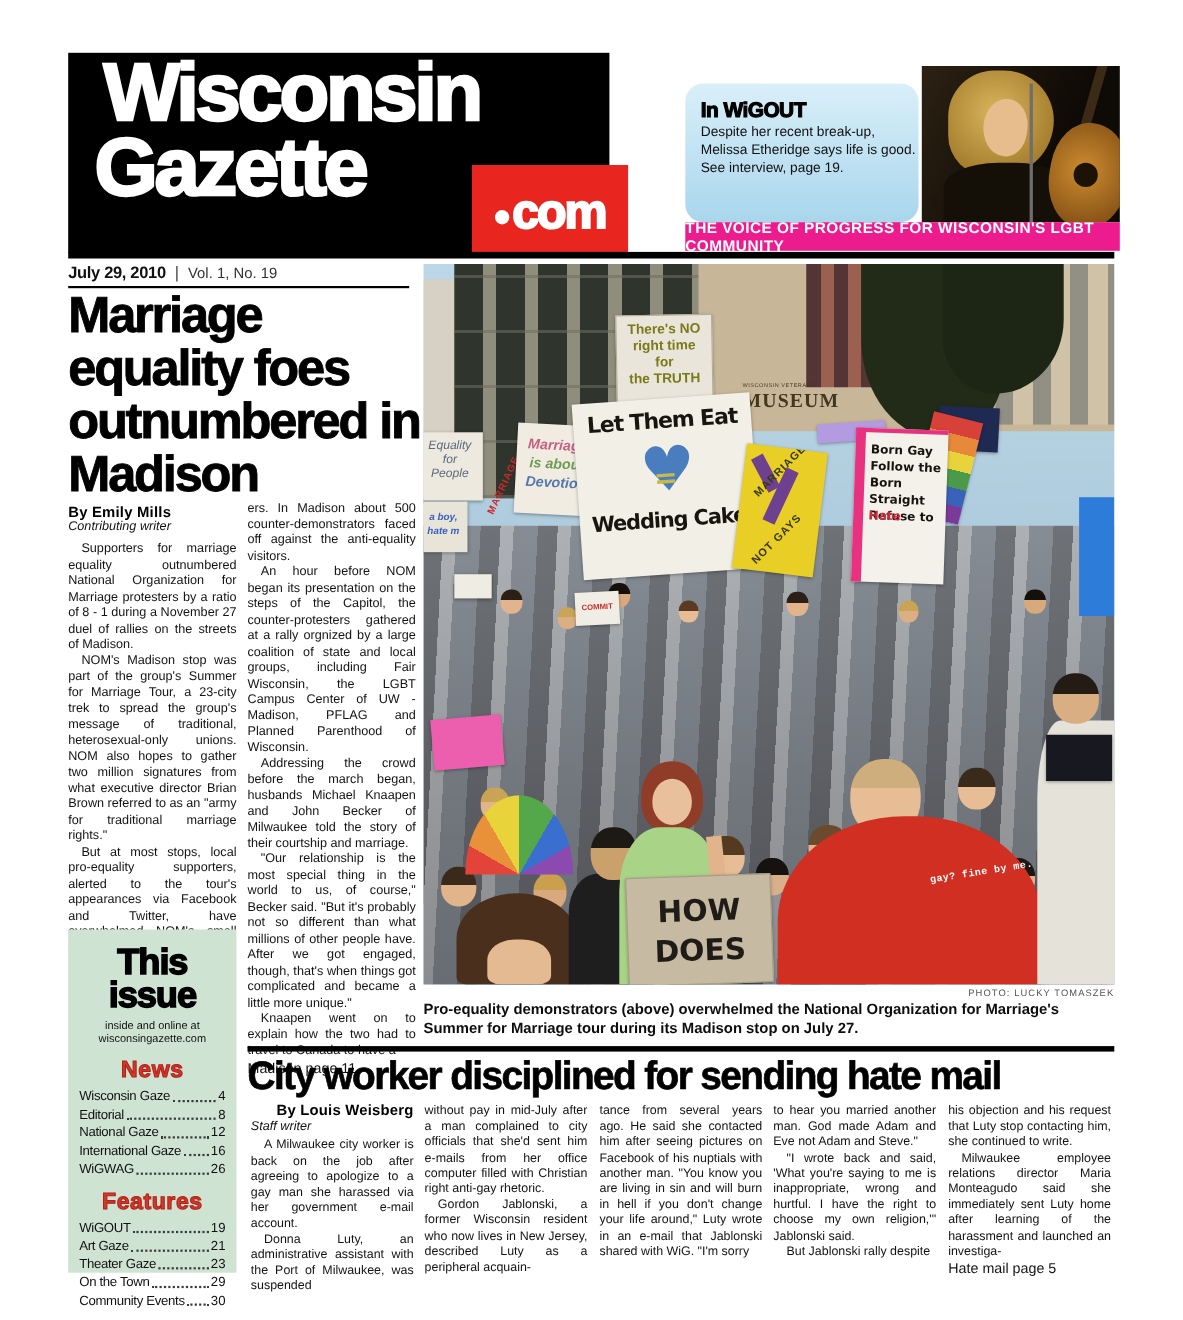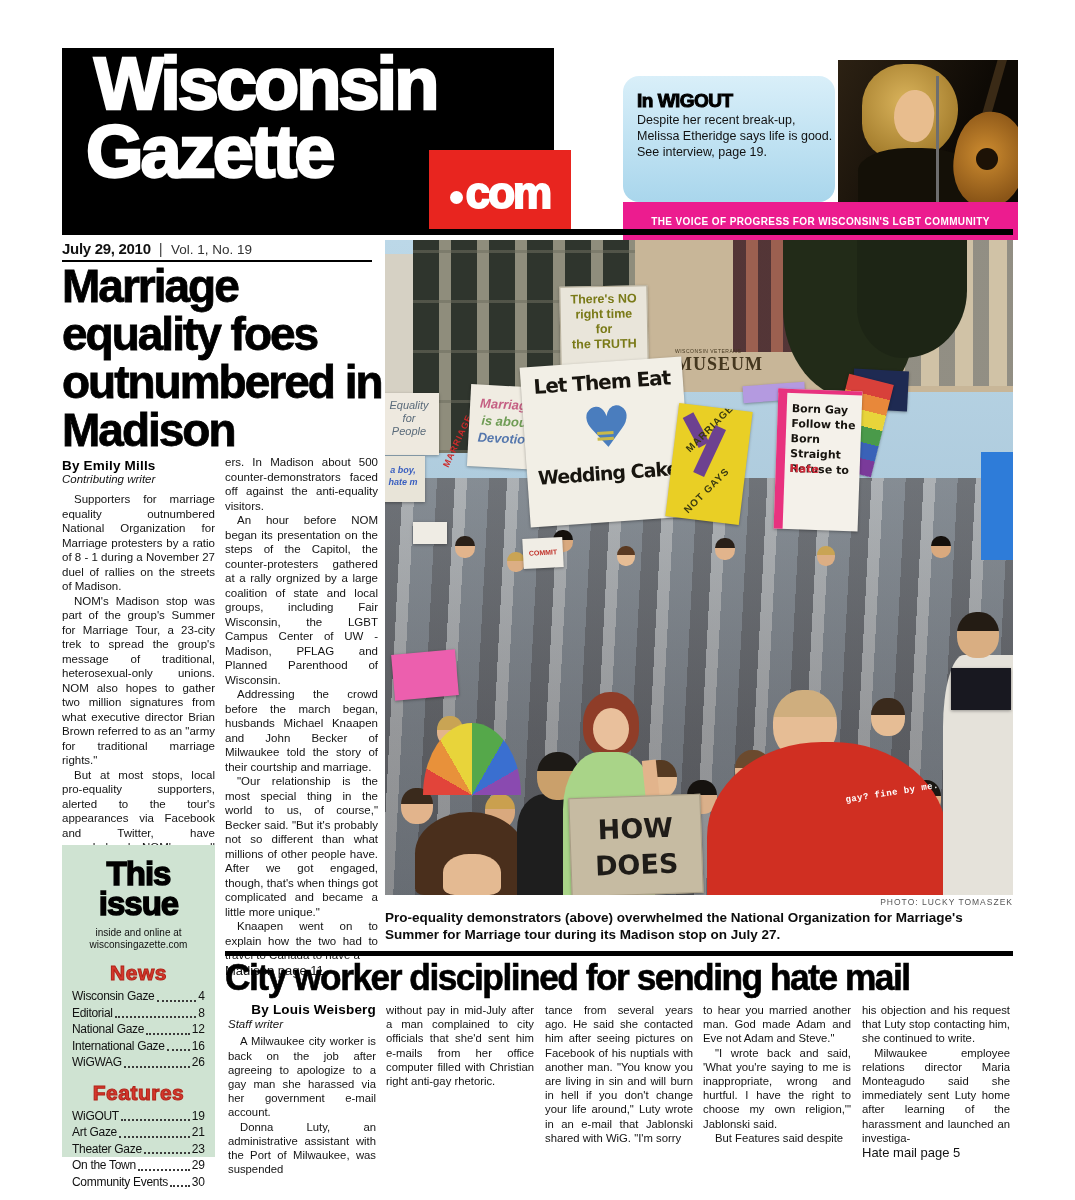--- a/index.html
+++ b/index.html
@@ -20,21 +20,21 @@
   .promo-line { font-size:12.5px; color:#111; line-height:16px; }
   .promo-photo { left:838px; top:60px; width:180px; height:142px; background:linear-gradient(115deg,#2c2113 0%,#0e0a05 65%); overflow:hidden; }
   .mel-hair { left:24px; top:4px; width:96px; height:96px; background:radial-gradient(circle at 45% 40%, #dab45c, #a37c2c 75%); border-radius:48% 52% 58% 42%; }
   .mel-face { left:56px; top:30px; width:40px; height:52px; background:#e8bd8e; border-radius:50% 50% 46% 54%; transform:rotate(7deg); }
   .mel-body { left:20px; top:88px; width:118px; height:54px; background:#141007; border-radius:42% 46% 0 0; }
   .mel-guitar { left:116px; top:52px; width:72px; height:96px; background:radial-gradient(circle at 42% 45%, #cd8c30, #8a5517 72%); border-radius:46% 54% 50% 50%; transform:rotate(10deg); }
   .mel-hole { left:138px; top:88px; width:22px; height:22px; background:#1d1206; border-radius:50%; }
   .mel-neck { left:152px; top:-6px; width:9px; height:66px; background:#3a2a16; transform:rotate(16deg); }
   .mel-mic { left:98px; top:16px; width:3px; height:126px; background:#6e6e6e; }
 
-  .tagline { left:623px; top:202px; width:395px; height:38px; background:#ec1c8f; color:#fff; font-size:10px; font-weight:bold; letter-spacing:0.4px; display:flex; align-items:center; justify-content:center; }
+  .tagline { left:623px; top:202px; width:395px; height:26px; background:#ec1c8f; color:#fff; font-size:14px; font-weight:bold; letter-spacing:0.4px; display:flex; align-items:center; justify-content:center; }
 
   
   .top-rule { left:62px; top:229px; width:951px; height:6px; background:#000; }
   .dateline { left:62px; top:240px; font-size:15px; color:#111; }
   .dateline .d { font-weight:bold; letter-spacing:-0.3px; }
   .dateline .sep { font-weight:normal; color:#444; margin:0 4px; }
   .dateline .v { font-size:13.5px; color:#333; }
   .date-rule { left:62px; top:260px; width:310px; height:2px; background:#000; }
 
   
@@ -318,26 +318,27 @@
 <div class="abs headline2">City worker disciplined for sending hate mail</div>
 
 <div class="abs bodycol s2col c1">
   <div class="byline">By Louis Weisberg</div>
   <div class="byrole" style="margin-bottom:3px;">Staff writer</div>
   <p>A Milwaukee city worker is back on the job after agreeing to apologize to a gay man she harassed via her government e-mail account.</p>
   <p>Donna Luty, an administrative assistant with the Port of Milwaukee, was suspended</p>
 </div>
 <div class="abs bodycol s2col c2">
   <p class="noind">without pay in mid-July after a man complained to city officials that she'd sent him e-mails from her office computer filled with Christian right anti-gay rhetoric.</p>
+  <p>Gordon Jablonski, a former Wisconsin resident who now lives in New Jersey, described Luty as a peripheral acquain-</p>
 </div>
 <div class="abs bodycol s2col c3">
   <p class="noind">tance from several years ago. He said she contacted him after seeing pictures on Facebook of his nuptials with another man. "You know you are living in sin and will burn in hell if you don't change your life around," Luty wrote in an e-mail that Jablonski shared with WiG. "I'm sorry</p>
 </div>
 <div class="abs bodycol s2col c4">
   <p class="noind">to hear you married another man. God made Adam and Eve not Adam and Steve."</p>
   <p>"I wrote back and said, 'What you're saying to me is inappropriate, wrong and hurtful. I have the right to choose my own religion,'" Jablonski said.</p>
-  <p>But Features said despite</p>
+  <p>But Jablonski rally despite</p>
 </div>
 <div class="abs bodycol s2col c5">
   <p class="noind">his objection and his request that Luty stop contacting him, she continued to write.</p>
   <p>Milwaukee employee relations director Maria Monteagudo said she immediately sent Luty home after learning of the harassment and launched an investiga-</p>
   <div class="jumpline">Hate mail page 5</div>
 </div>
 
 </body></html>

